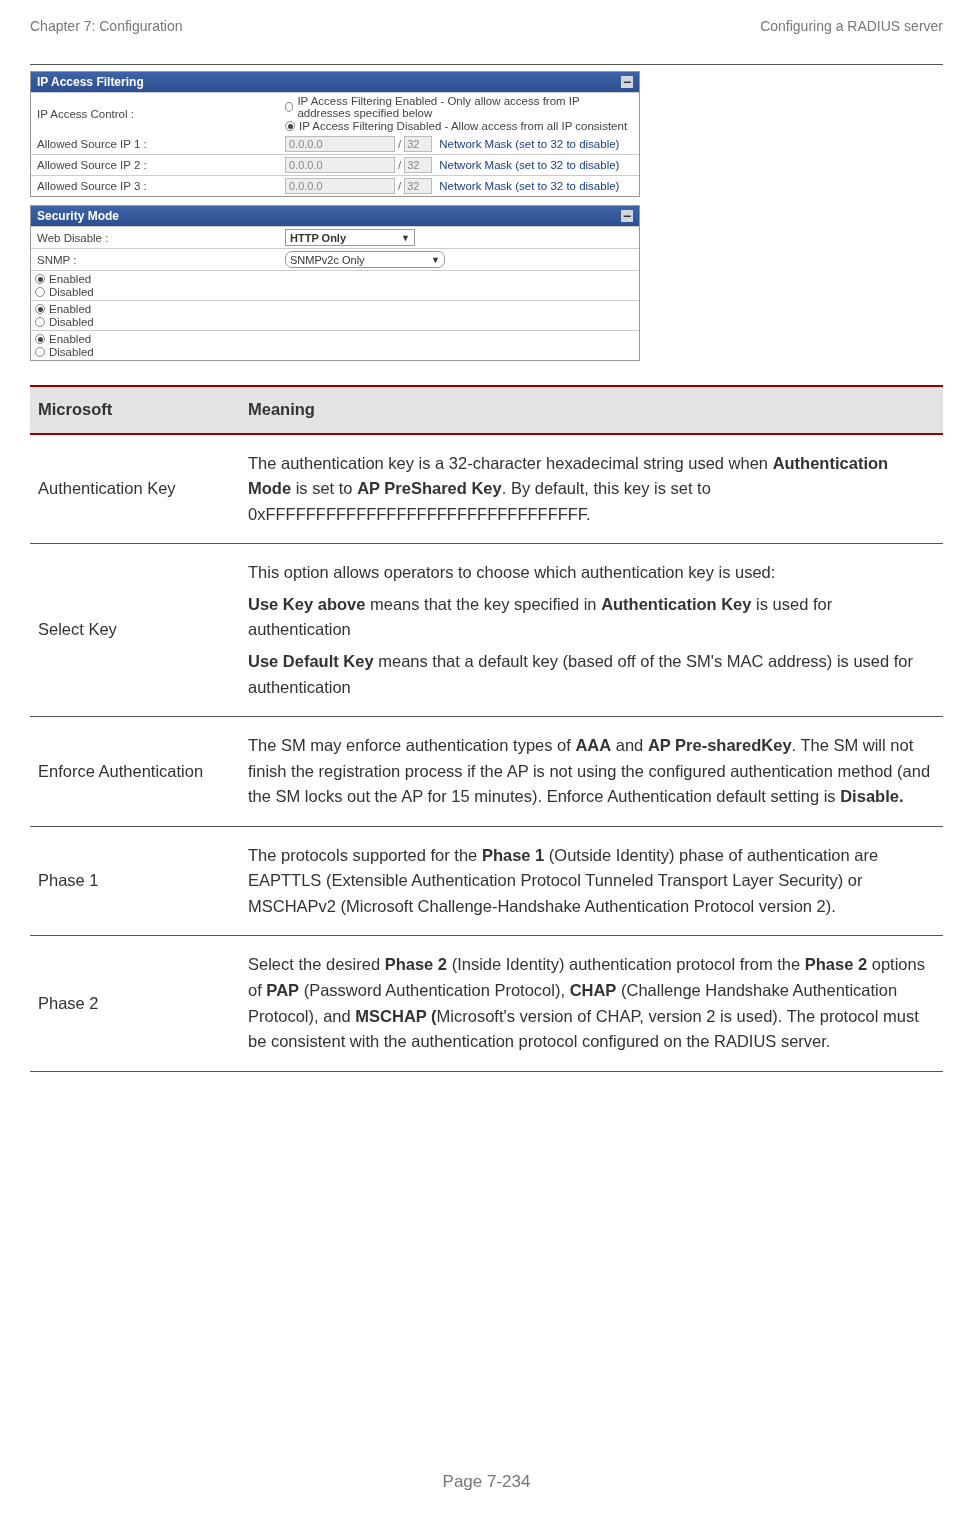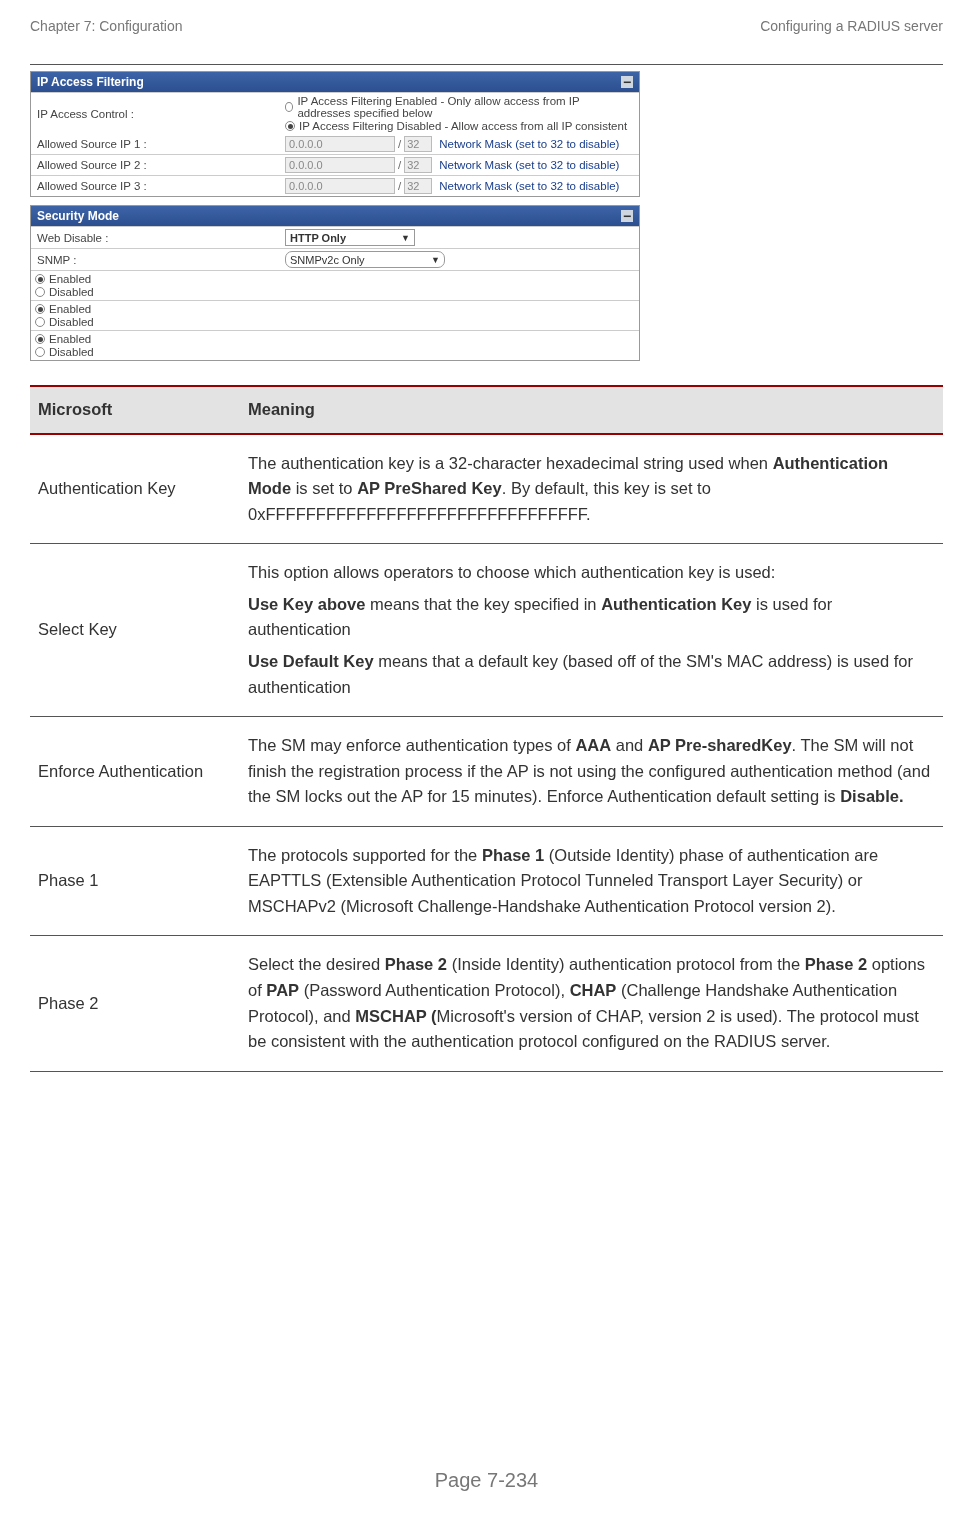--- a/index.html
+++ b/index.html
@@ -28,21 +28,21 @@
     .vstack { display:flex; flex-direction:column; gap:1px; }
     .slash { color:#666; }
     
     .attr-table { width: 100%; border-collapse: collapse; font-size: 16.5px; line-height: 1.55; }
     .attr-table thead tr { background: #e3e3e3; border-top: 2.5px solid #980000; border-bottom: 2.5px solid #980000; }
     .attr-table th { text-align: left; font-weight: bold; padding: 10px 8px; }
     .attr-table th:first-child { width: 210px; }
     .attr-table tbody tr { border-bottom: 1px solid #555; }
     .attr-table td { padding: 10px 8px; vertical-align: middle; }
     .attr-table td p { margin: 6px 0; }
-    .footer { position: absolute; bottom: 22px; left: 0; right: 0; text-align: center; color: #777; font-size: 20px; }
+    .footer { position: absolute; bottom: 22px; left: 0; right: 0; text-align: center; color: #777; font-size: 17px; }
   </style>
 </head>
 <body>
 
 <div class="header-row">
   <span>Chapter 7:  Configuration</span>
   <span>Configuring a RADIUS server</span>
 </div>
 <hr class="hr-top">
 

